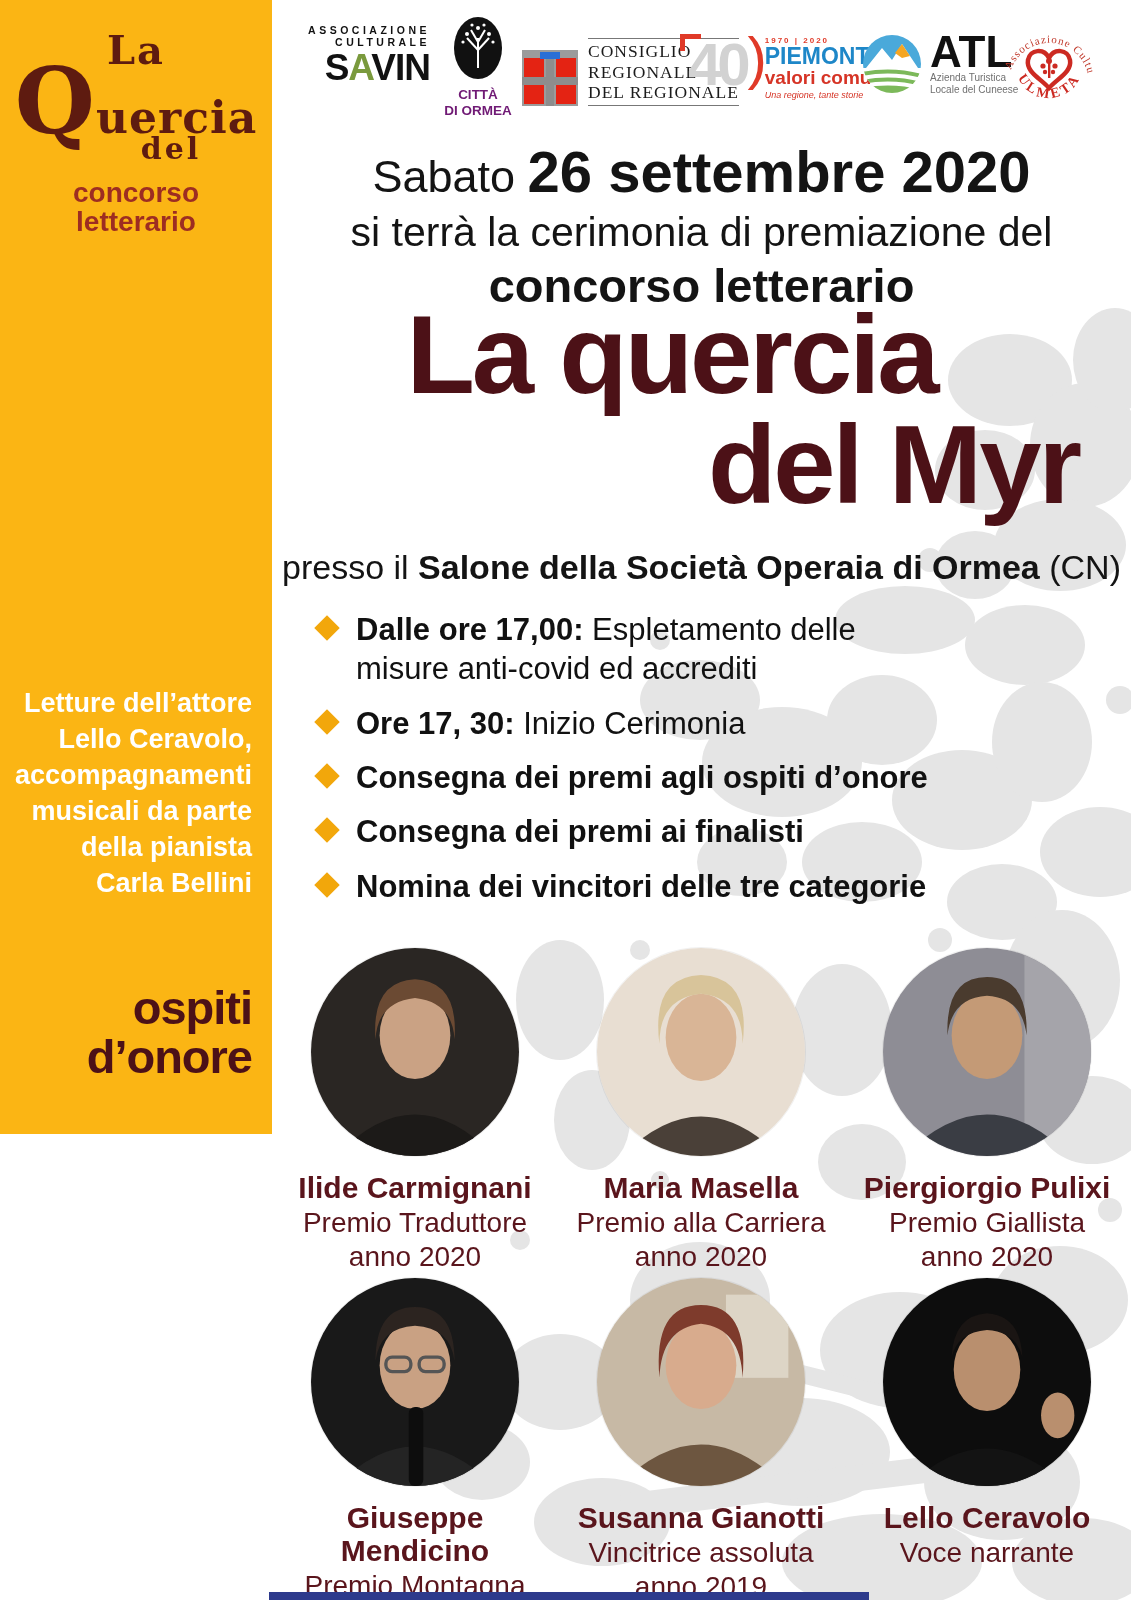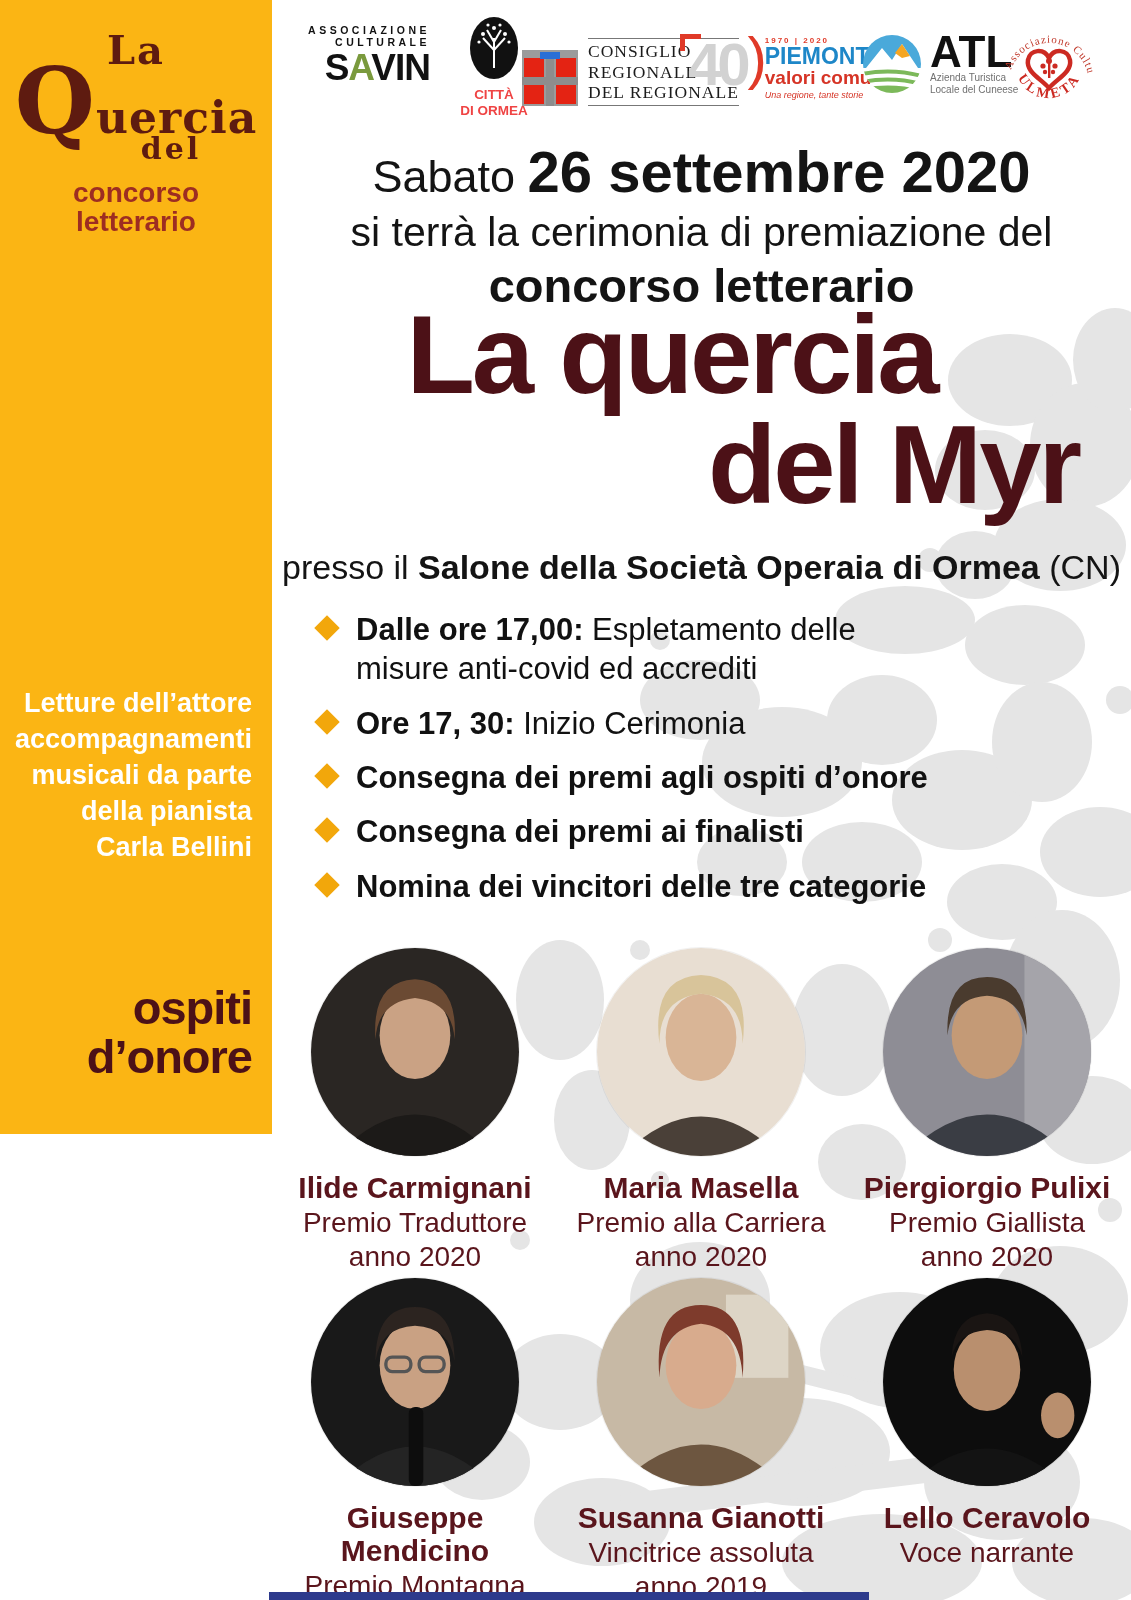--- a/index.html
+++ b/index.html
@@ -21,21 +21,21 @@
              font-weight:bold;font-size:27px;line-height:1.33;}
   .side-guests{position:absolute;top:984px;left:0;right:20px;text-align:right;color:#4C1117;
                font-weight:bold;font-size:47px;line-height:1.04;letter-spacing:-1px;}
   
   .logo{position:absolute;z-index:2;}
   .savin{left:300px;top:24px;width:130px;text-align:right;color:#111;}
   .savin-l1{font-size:10.5px;font-weight:bold;letter-spacing:3.5px;}
   .savin-l2{font-size:10.5px;font-weight:bold;letter-spacing:3.5px;}
   .savin-word{font-size:37px;font-weight:bold;letter-spacing:-1px;line-height:1;margin-top:1px;color:#111;}
   .savin-word .green{color:#7A9A3D;}
-  .ormea{left:449px;top:16px;width:90px;text-align:center;color:#ef4444;}
+  .ormea{left:433px;top:16px;width:90px;text-align:center;color:#701a75;}
   .ormea-name{font-size:13.5px;font-weight:bold;line-height:1.15;margin-top:3px;}
   .consiglio{left:522px;top:38px;display:flex;align-items:flex-end;gap:10px;}
   .consiglio-text{font-family:"Liberation Serif",serif;font-size:17.5px;letter-spacing:1px;
                   color:#1b1b1b;line-height:1.18;border-top:1px solid #777;border-bottom:1px solid #777;padding:2px 0;}
   .p50{left:680px;top:32px;display:flex;align-items:flex-start;gap:8px;}
   .p50-num{font-size:60px;font-weight:bold;color:#d2d2d2;letter-spacing:-4px;line-height:.9;position:relative;padding:6px 10px 0 8px;}
   .p50-num::before{content:"";position:absolute;left:0;top:2px;width:16px;height:12px;border-left:5px solid #e03a28;border-top:5px solid #e03a28;}
   .p50-num::after{content:")";position:absolute;right:-6px;top:0;color:#e03a28;font-weight:normal;font-size:58px;}
   .p50-col{padding-top:4px;}
   .p50-years{font-size:8px;color:#e03a28;letter-spacing:2px;font-weight:bold;}
@@ -134,20 +134,21 @@
       <div class="brand-la">La</div>
       <div class="brand-quercia">Quercia</div>
       <div class="brand-del">del</div>
       <div class="brand-sub">
         <div>concorso</div>
         <div>letterario</div>
       </div>
     </div>
     <div class="side-note">
       <div>Letture dell’attore</div>
+      <div>Lello Ceravolo,</div>
       <div>accompagnamenti</div>
       <div>musicali da parte</div>
       <div>della pianista</div>
       <div>Carla Bellini</div>
     </div>
     <div class="side-guests">
       <div>ospiti</div>
       <div>d’onore</div>
     </div>
   </aside>

